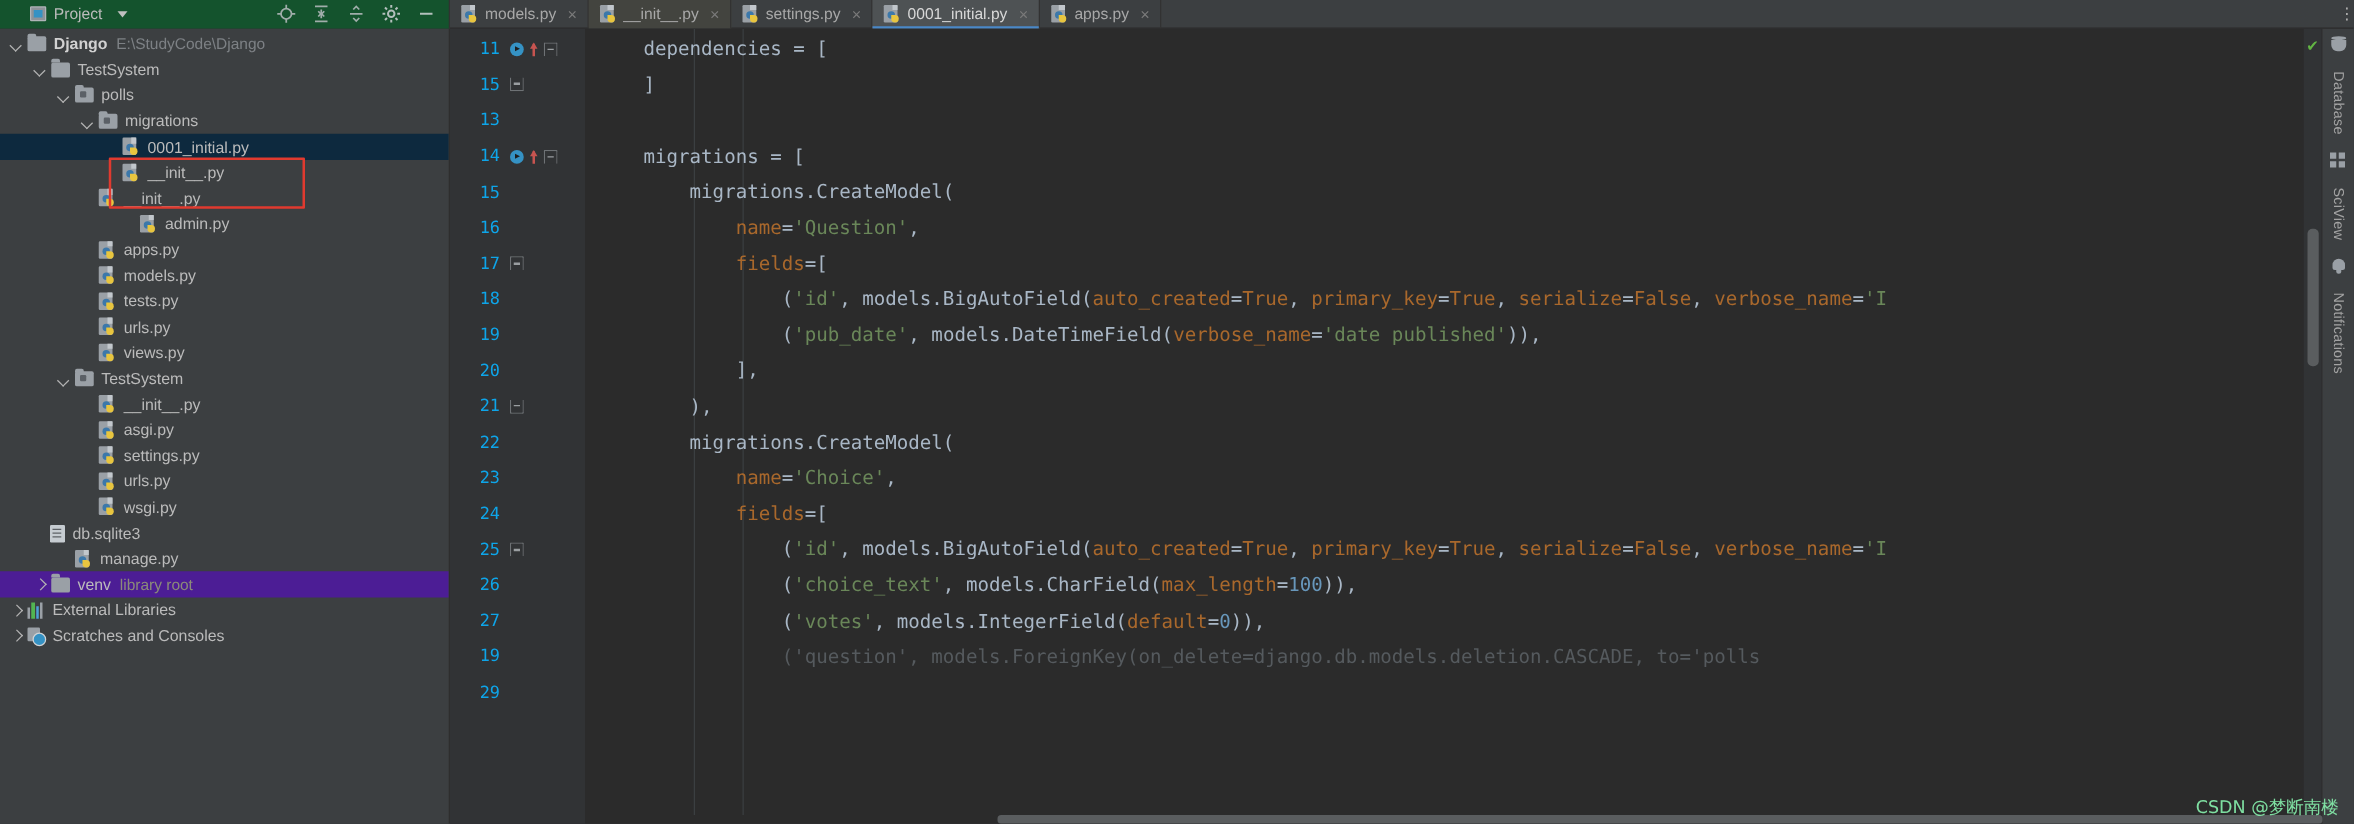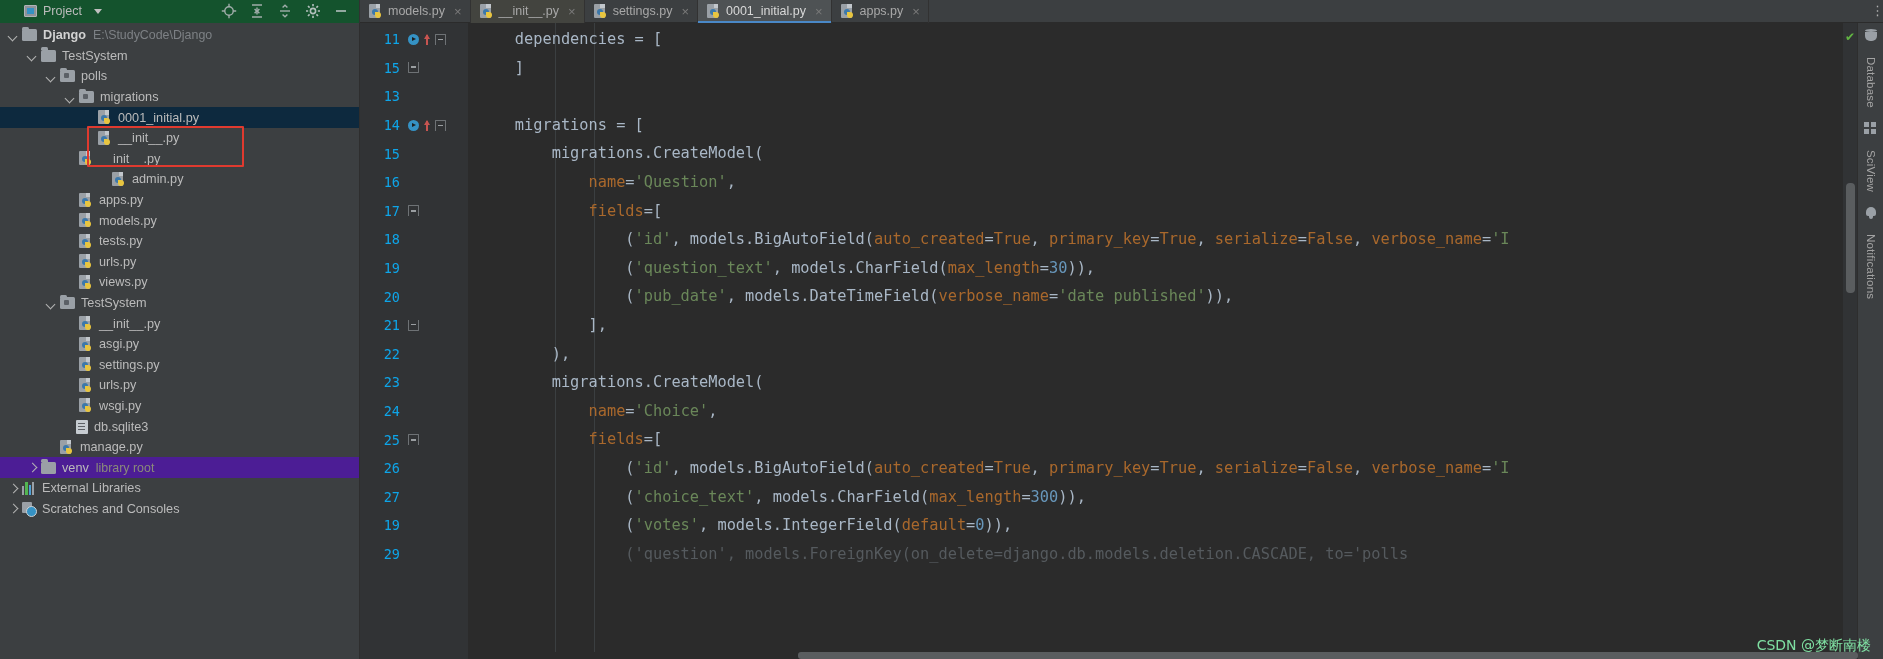--- a/index.html
+++ b/index.html
@@ -549,21 +549,21 @@
         <div class="row" style="padding-left: 65px;">
           <span class="arrow"></span>
           <span class="pyico" style="margin-right:6px">
             <span class="sheet"></span>
             <span class="fold"></span>
             <span class="blue"></span>
             <span class="yellow"></span>
           </span>
           <span class="rlabel">wsgi.py</span>
         </div>
-        <div class="row" style="padding-left: 62px;">
+        <div class="row" style="padding-left: 26px;">
           <span class="arrow"></span>
           <span class="dbico"></span>
           <span class="rlabel">db.sqlite3</span>
         </div>
         <div class="row" style="padding-left: 46px;">
           <span class="arrow"></span>
           <span class="pyico" style="margin-right:6px">
             <span class="sheet"></span>
             <span class="fold"></span>
             <span class="blue"></span>
@@ -694,29 +694,28 @@
         <div class="guide" style="left:87px"></div>
         <div class="guide" style="left:126px"></div>
       <div class="cline"><span class="k-def">    dependencies = [</span></div>
           <div class="cline"><span class="k-def">    ]</span></div>
           <div class="cline"><span class="k-def"></span></div>
           <div class="cline"><span class="k-def">    migrations = [</span></div>
           <div class="cline"><span class="k-def">        migrations.CreateModel(</span></div>
           <div class="cline"><span class="k-def">            </span><span class="k-arg">name</span><span class="k-def">=</span><span class="k-str">'Question'</span><span class="k-def">,</span></div>
           <div class="cline"><span class="k-def">            </span><span class="k-arg">fields</span><span class="k-def">=[</span></div>
           <div class="cline"><span class="k-def">                (</span><span class="k-str">'id'</span><span class="k-def">, models.BigAutoField(</span><span class="k-arg">auto_created</span><span class="k-def">=</span><span class="k-arg">True</span><span class="k-def">, </span><span class="k-arg">primary_key</span><span class="k-def">=</span><span class="k-arg">True</span><span class="k-def">, </span><span class="k-arg">serialize</span><span class="k-def">=</span><span class="k-arg">False</span><span class="k-def">, </span><span class="k-arg">verbose_name</span><span class="k-def">=</span><span class="k-str">'I</span></div>
-          <div class="cline"><span class="k-def">                (</span><span class="k-str">'question_text'</span><span class="k-def">, models.CharField(</span><span class="k-arg">max_length</span><span class="k-def">=</span><span class="k-num">30</span><span class="k-def">)),</span></div>
           <div class="cline"><span class="k-def">                (</span><span class="k-str">'pub_date'</span><span class="k-def">, models.DateTimeField(</span><span class="k-arg">verbose_name</span><span class="k-def">=</span><span class="k-str">'date published'</span><span class="k-def">)),</span></div>
           <div class="cline"><span class="k-def">            ],</span></div>
           <div class="cline"><span class="k-def">        ),</span></div>
           <div class="cline"><span class="k-def">        migrations.CreateModel(</span></div>
           <div class="cline"><span class="k-def">            </span><span class="k-arg">name</span><span class="k-def">=</span><span class="k-str">'Choice'</span><span class="k-def">,</span></div>
           <div class="cline"><span class="k-def">            </span><span class="k-arg">fields</span><span class="k-def">=[</span></div>
           <div class="cline"><span class="k-def">                (</span><span class="k-str">'id'</span><span class="k-def">, models.BigAutoField(</span><span class="k-arg">auto_created</span><span class="k-def">=</span><span class="k-arg">True</span><span class="k-def">, </span><span class="k-arg">primary_key</span><span class="k-def">=</span><span class="k-arg">True</span><span class="k-def">, </span><span class="k-arg">serialize</span><span class="k-def">=</span><span class="k-arg">False</span><span class="k-def">, </span><span class="k-arg">verbose_name</span><span class="k-def">=</span><span class="k-str">'I</span></div>
-          <div class="cline"><span class="k-def">                (</span><span class="k-str">'choice_text'</span><span class="k-def">, models.CharField(</span><span class="k-arg">max_length</span><span class="k-def">=</span><span class="k-num">300</span><span class="k-def">)),</span></div>
+          <div class="cline"><span class="k-def">                (</span><span class="k-str">'choice_text'</span><span class="k-def">, models.CharField(</span><span class="k-arg">max_length</span><span class="k-def">=</span><span class="k-num">100</span><span class="k-def">)),</span></div>
           <div class="cline"><span class="k-def">                (</span><span class="k-str">'votes'</span><span class="k-def">, models.IntegerField(</span><span class="k-arg">default</span><span class="k-def">=</span><span class="k-num">0</span><span class="k-def">)),</span></div>
           <div class="cline"><span class="k-dim">                ('question', models.ForeignKey(on_delete=django.db.models.deletion.CASCADE, to='polls</span></div>
         </div>
       <div class="rightstrip">
         <span class="okcheck">✔</span>
         <div class="scrollthumb"></div>
       </div>
       <div class="hscroll">
         <div class="thumb"></div>
       </div>

